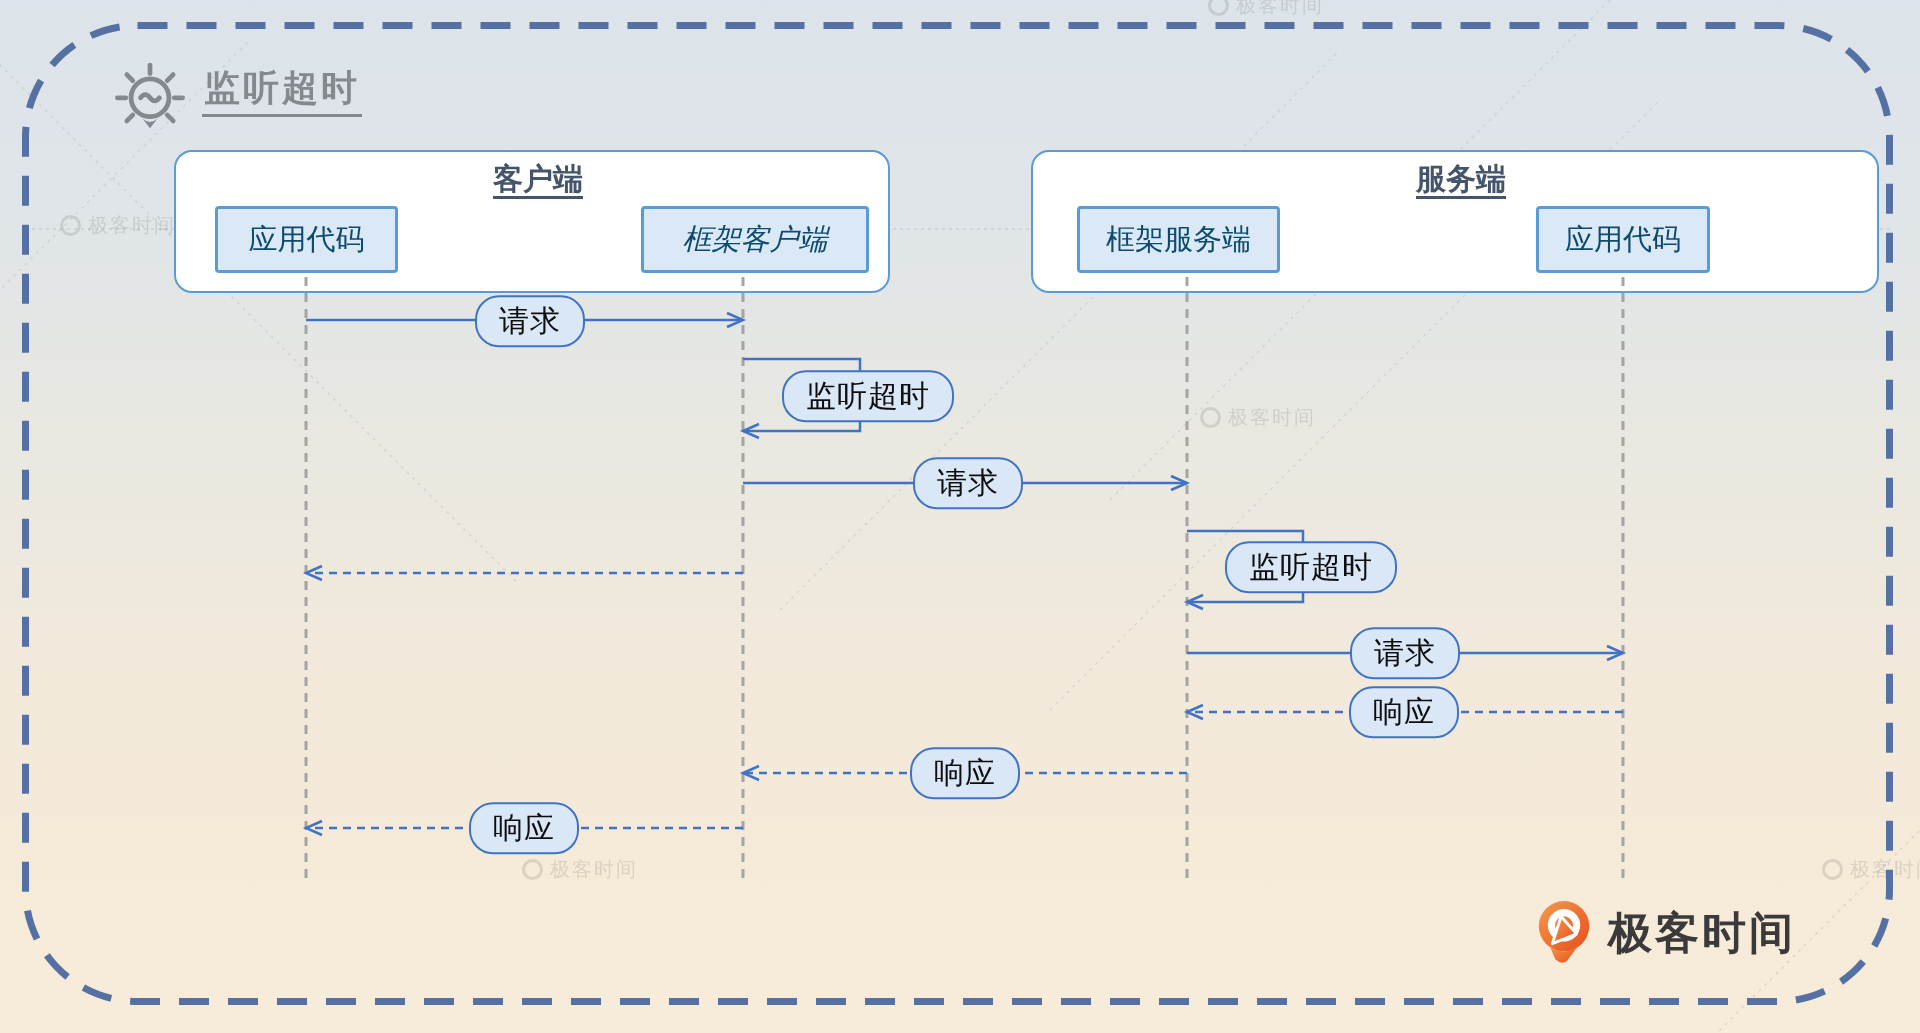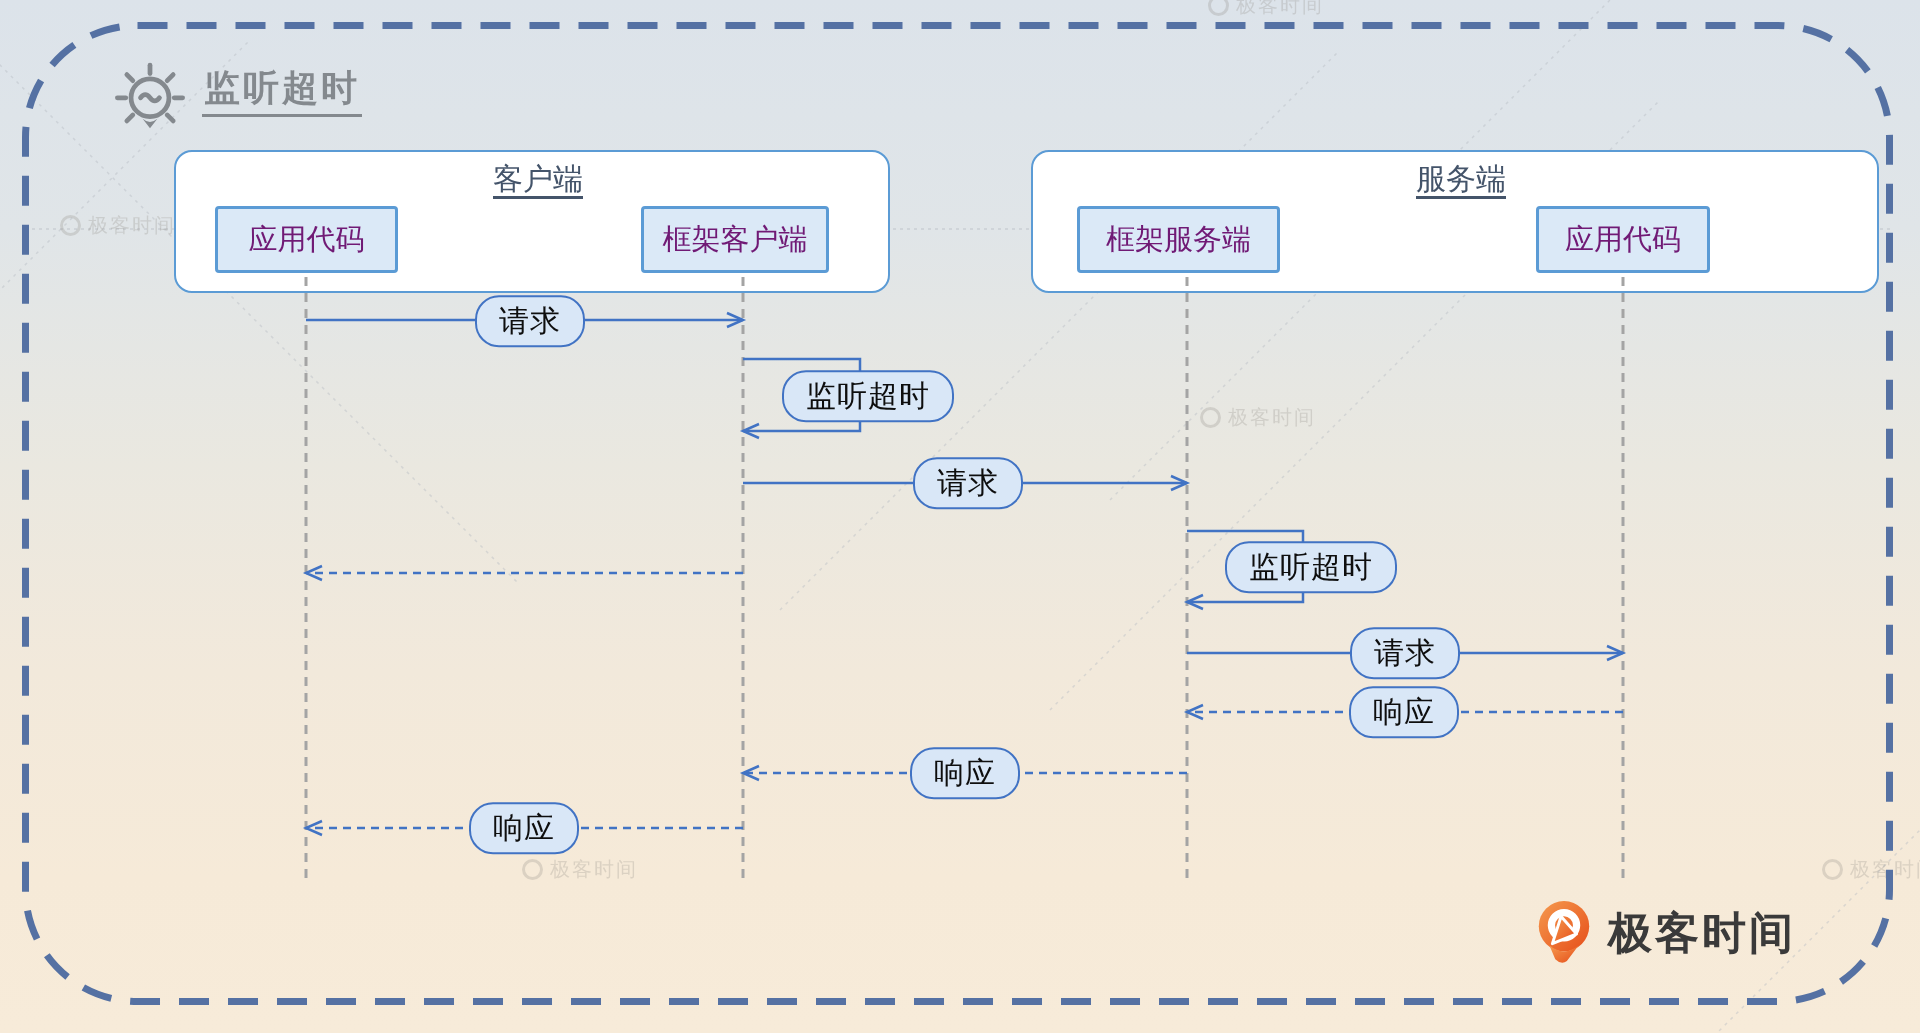--- a/index.html
+++ b/index.html
@@ -20,31 +20,31 @@
 
   
   .panel{
     position:absolute;top:150px;height:143px;background:#ffffff;
     border:2.5px solid #5b9bd5;border-radius:18px;box-sizing:border-box;
   }
   .panel-client{left:174px;width:716px;}
   .panel-server{left:1031px;width:848px;}
   .panel-title{
     position:absolute;top:7px;left:0;right:0;text-align:center;
-    font-size:30px;font-weight:400;color:#44546a;
+    font-size:30px;font-weight:700;color:#44546a;
     text-decoration:underline;text-underline-offset:7px;text-decoration-thickness:2.5px;margin-left:12px;
   }
   .actor{
     position:absolute;top:206px;height:67px;box-sizing:border-box;
     background:#dbe9f7;border:3px solid #5b9bd5;border-radius:4px;
     display:flex;align-items:center;justify-content:center;
-    font-size:29px;color:#701a75;white-space:nowrap;
+    font-size:29px;color:#0c4a6e;white-space:nowrap;
   }
   .actor-1{left:215px;width:183px;}
-  .actor-2{left:641px;width:188px;}
+  .actor-2{left:641px;width:228px;font-style:italic;}
   .actor-3{left:1077px;width:203px;}
   .actor-4{left:1536px;width:174px;}
 
   
   .pill{
     position:absolute;transform:translate(-50%,-50%);
     background:#d9e7f7;border:2.5px solid #4173c4;border-radius:24px;
     padding:5px 22px;font-size:30px;color:#0e0e0e;line-height:1.25;
     white-space:nowrap;letter-spacing:1px;
   }

